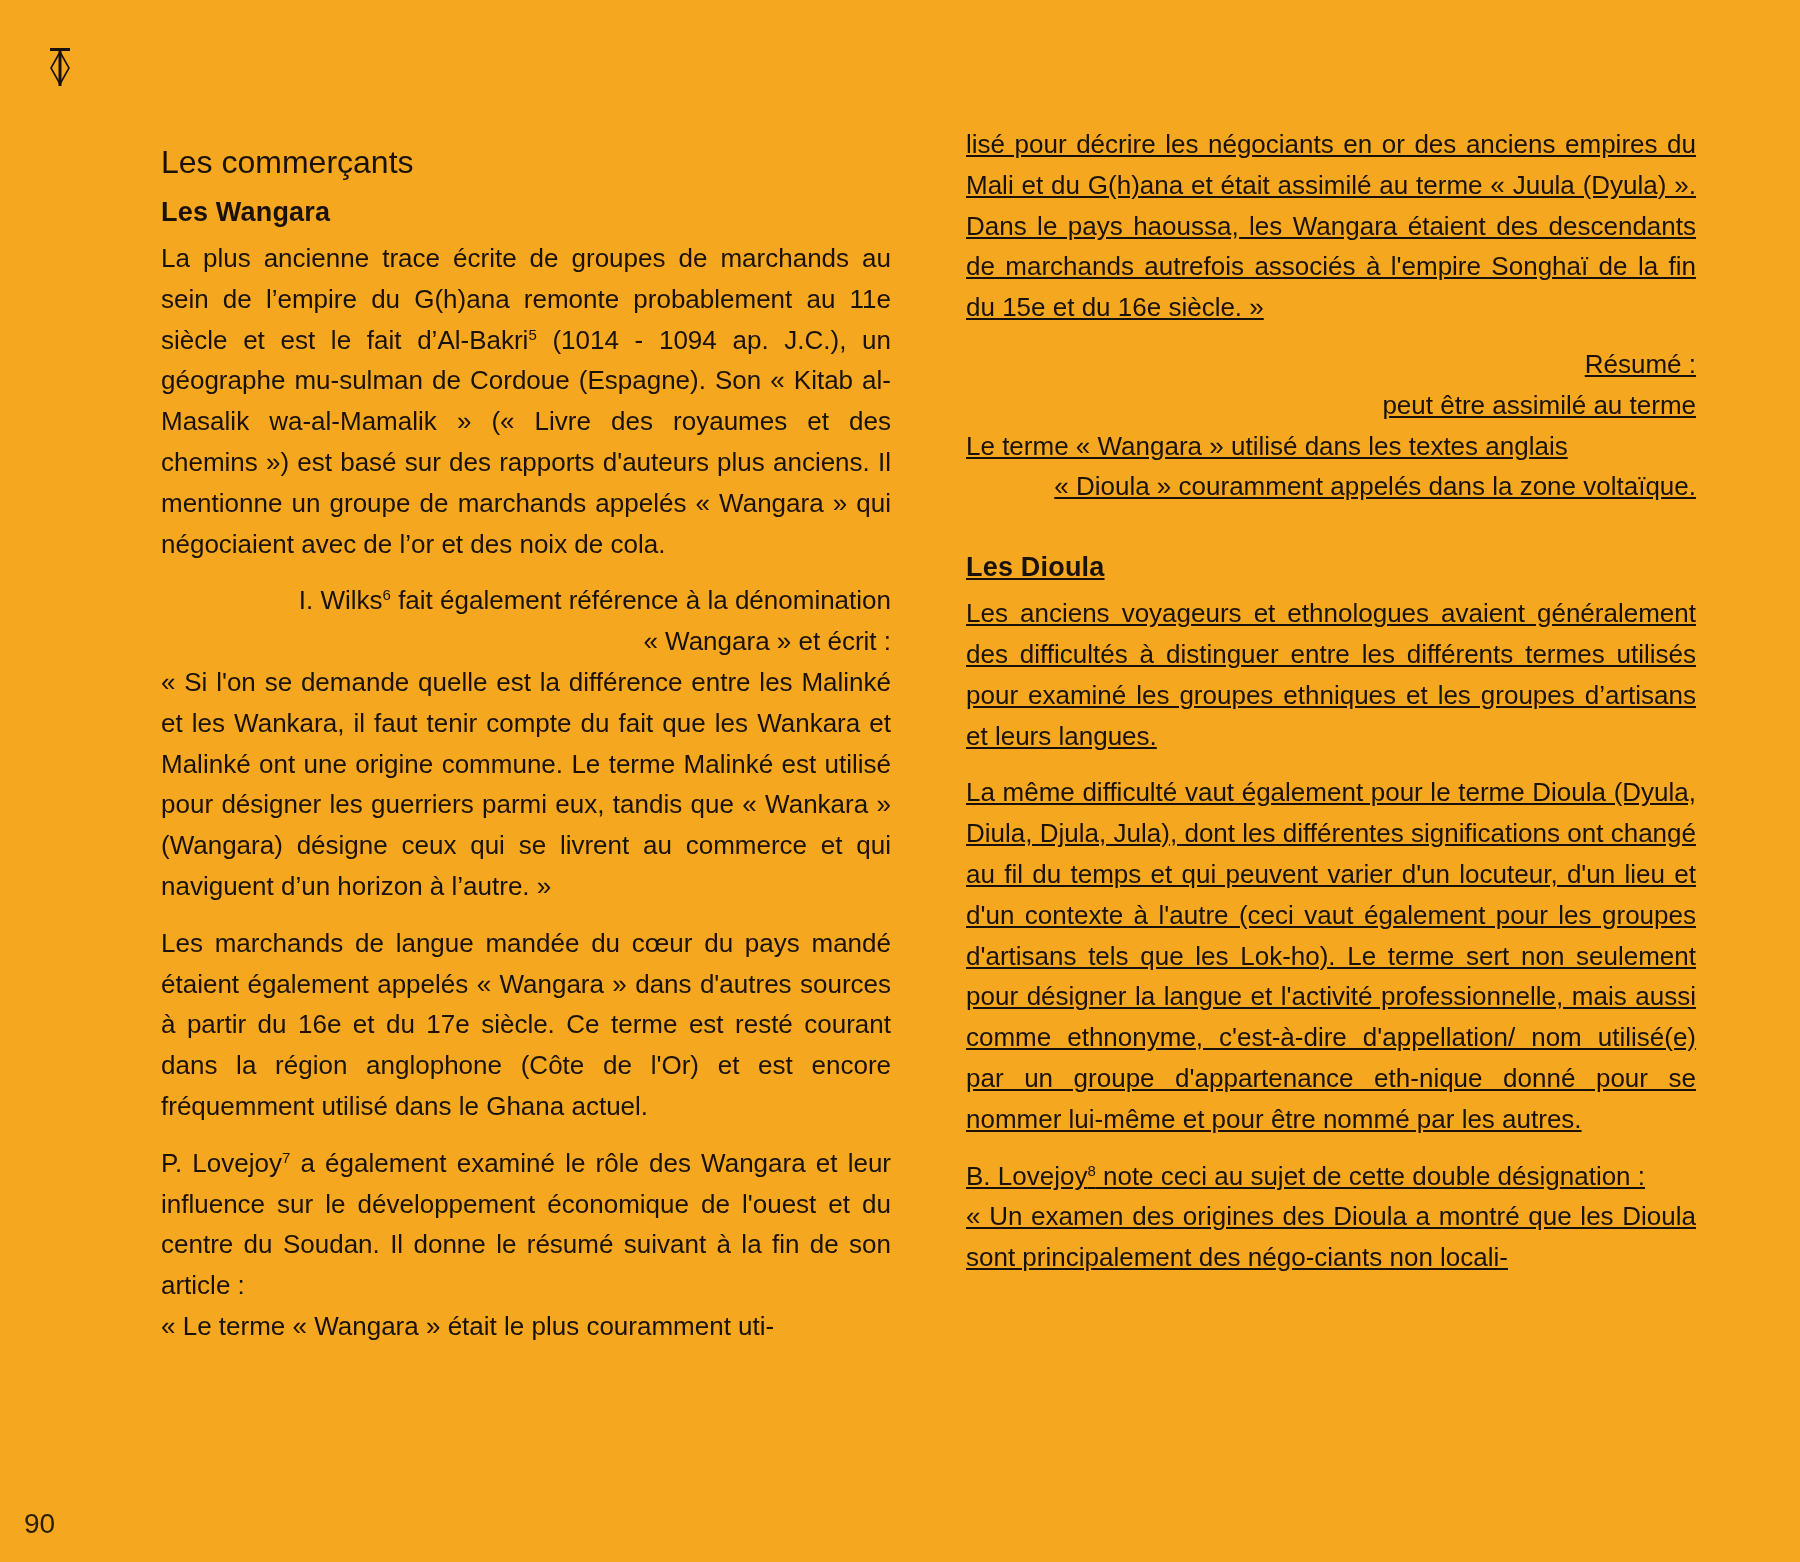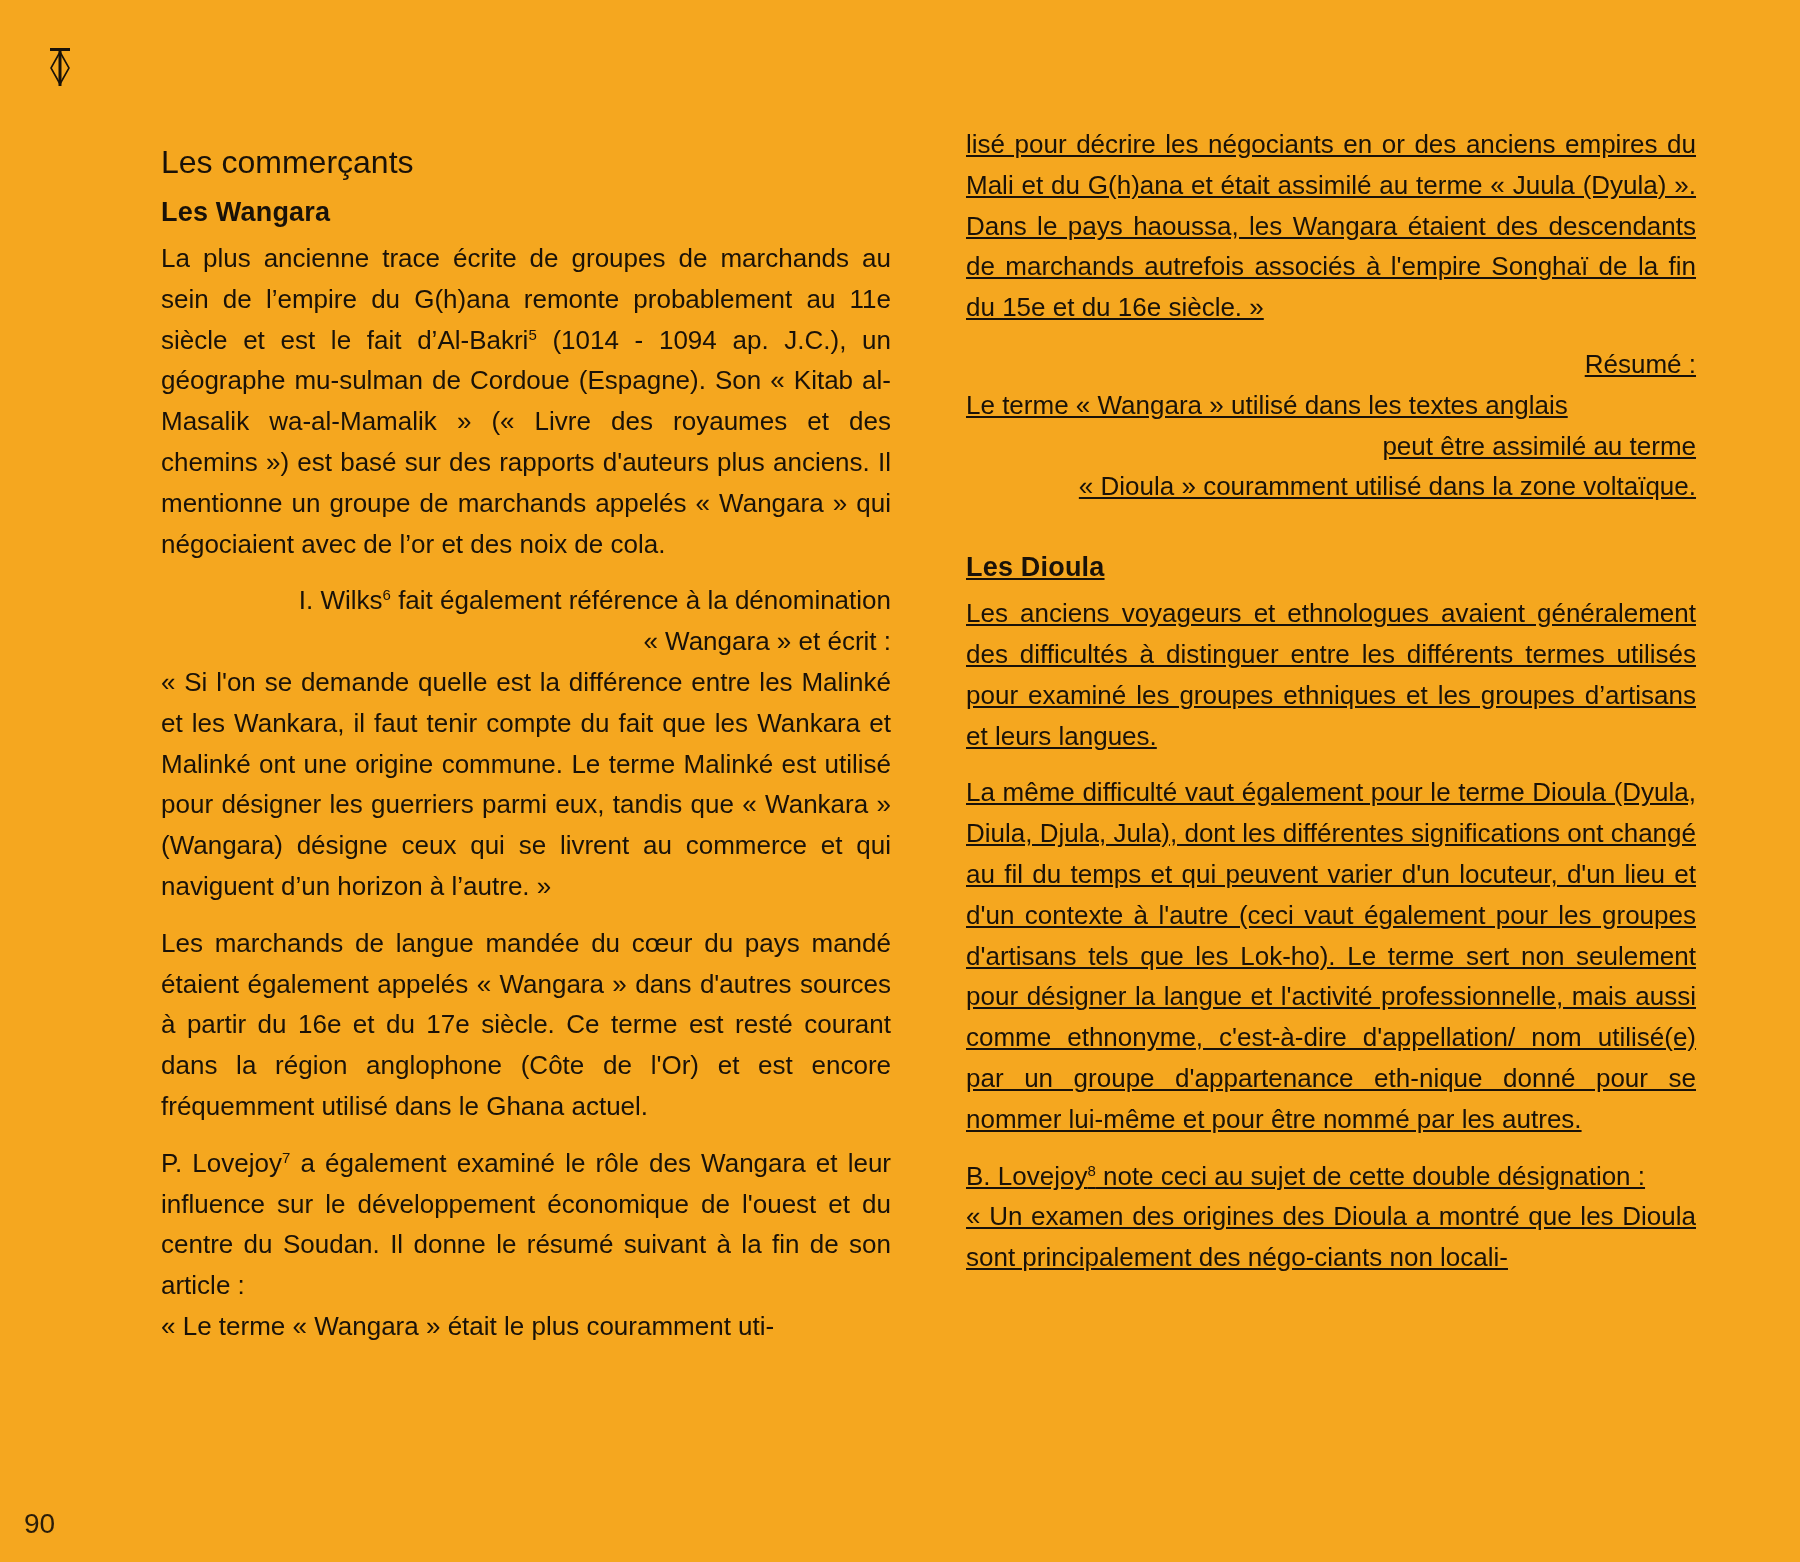--- a/index.html
+++ b/index.html
@@ -99,23 +99,23 @@
     <span>P. Lovejoy</span><sup>7</sup><span> a également examiné le rôle des Wangara et leur influence sur le développement économique de l'ouest et du centre du Soudan. Il donne le résumé suivant à la fin de son article :</span>
     <span class="line">« Le terme « Wangara » était le plus couramment uti-</span>
   </p>
 </div>
 
 <div class="column col-right">
   <p>lisé pour décrire les négociants en or des anciens em­pires du Mali et du G(h)ana et était assimilé au terme « Juula (Dyula) ». Dans le pays haoussa, les Wangara étaient des descendants de marchands autrefois as­sociés à l'empire Songhaï de la fin du 15e et du 16e siècle. »</p>
 
   <p class="tight">
     <span class="line left-align">Résumé :</span>
+    <span class="line left-align">peut être assimilé au terme</span>
     <span class="line">Le terme « Wangara » utilisé dans les textes anglais</span>
-    <span class="line left-align">peut être assimilé au terme</span>
-    <span class="line left-align">« Dioula » couramment utilisé dans la zone voltaïque.</span>
+    <span class="line left-align">« Dioula » couramment appelés dans la zone voltaïque.</span>
   </p>
 
   <div class="spacer"></div>
 
   <div class="h2 b">Les Dioula</div>
 
   <p>Les anciens voyageurs et ethnologues avaient généra­lement des difficultés à distinguer entre les différents termes utilisés pour examiné les groupes ethniques et les groupes d’artisans et leurs langues.</p>
 
   <p>La même difficulté vaut également pour le terme Diou­la (Dyula, Diula, Djula, Jula), dont les différentes signifi­cations ont changé au fil du temps et qui peuvent va­rier d'un locuteur, d'un lieu et d'un contexte à l'autre (ceci vaut également pour les groupes d'artisans tels que les Lok-ho). Le terme sert non seulement pour désigner la langue et l'activité professionnelle, mais aussi comme ethnonyme, c'est-à-dire d'appellation/ nom utilisé(e) par un groupe d'appartenance eth-nique donné pour se nommer lui-même et pour être nommé par les autres.</p>
 

